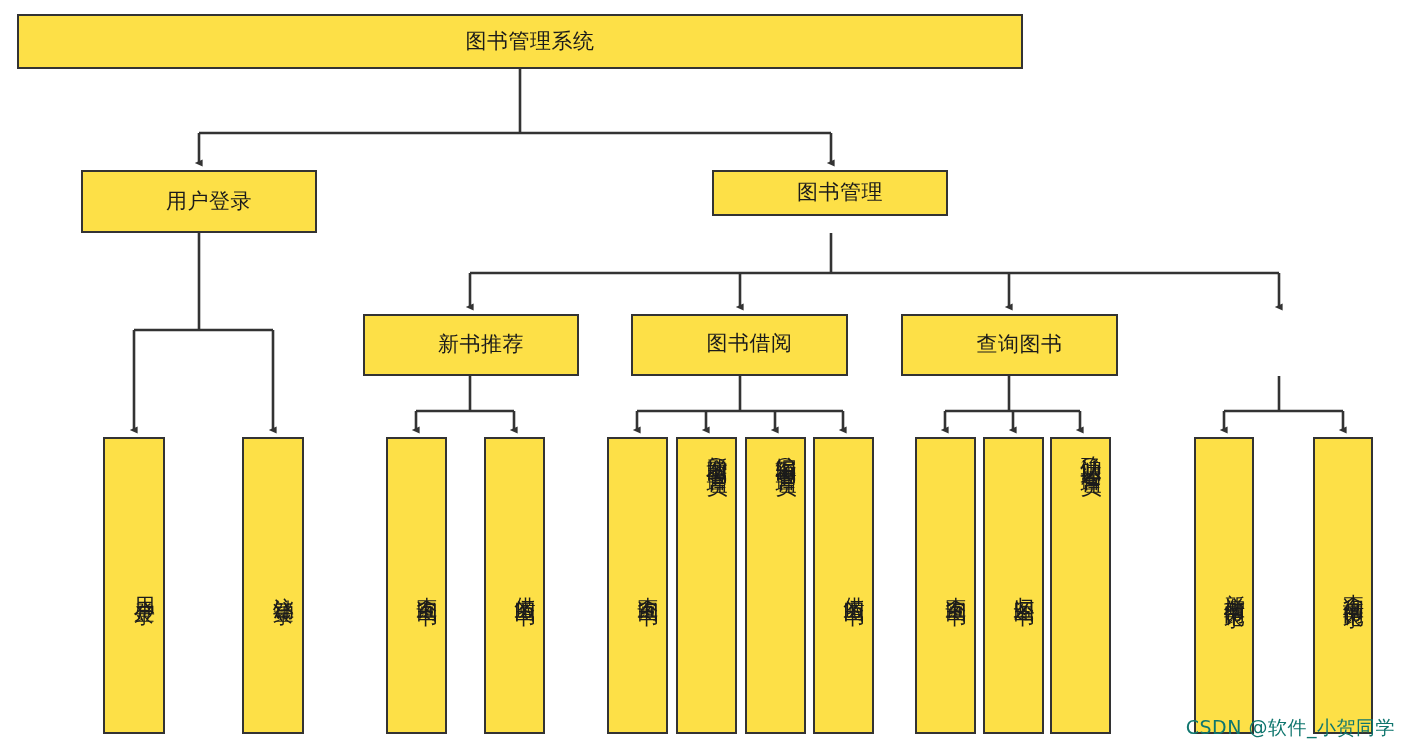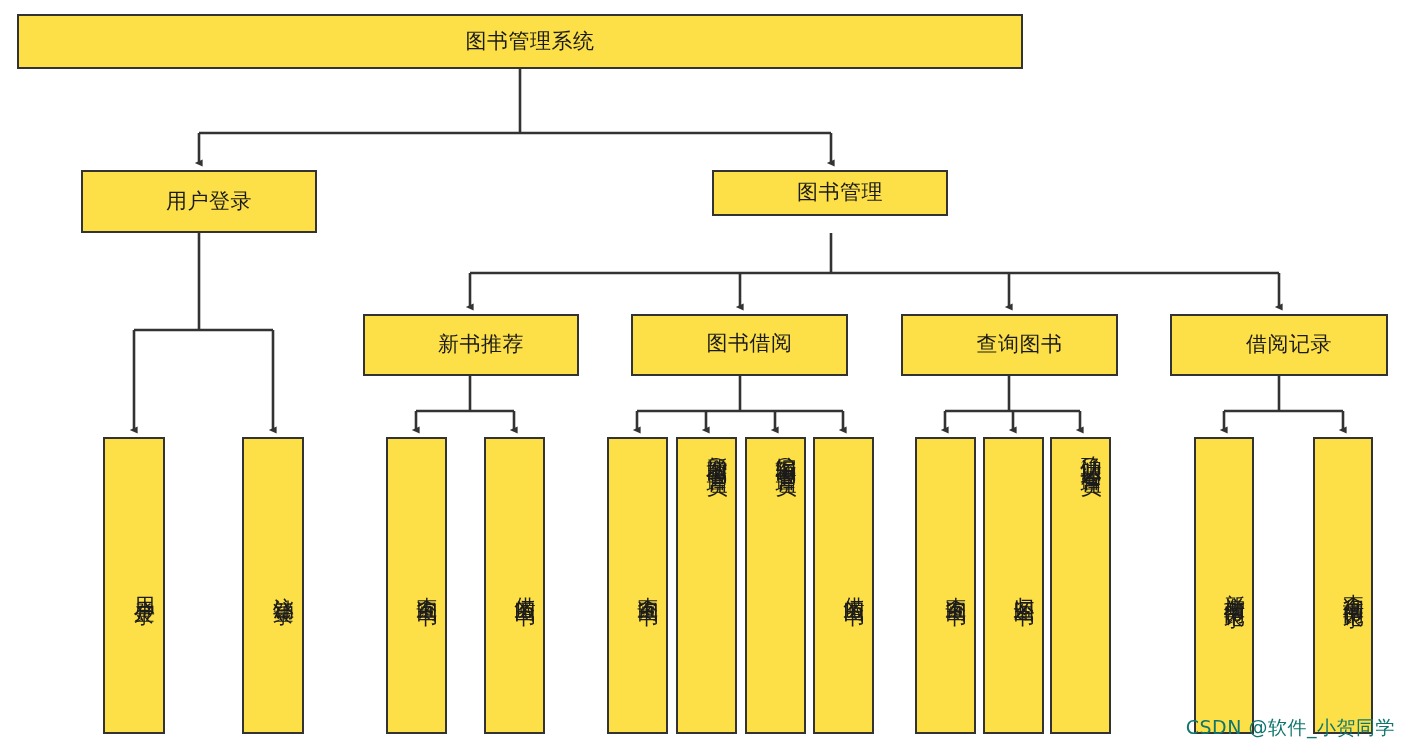--- a/index.html
+++ b/index.html
@@ -132,23 +132,20 @@
 
   <div class="node-box" style="left:363px; top:314px; width:216px; height:62px;">
     <span class="node-label-h">新书推荐</span>
   </div>
   <div class="node-box" style="left:631px; top:314px; width:217px; height:62px;font-family:Liberation Mono, monospace;">
     <span class="node-label-h">图书借阅</span>
   </div>
   <div class="node-box" style="left:901px; top:314px; width:217px; height:62px;">
     <span class="node-label-h">查询图书</span>
   </div>
-  <div class="node-box" style="left:1170px; top:314px; width:218px; height:62px;">
-    <span class="node-label-h">借阅记录</span>
-  </div>
 
   <div class="node-box" style="left:103px; top:437px; width:62px; height:297px;">
     <span class="node-label-v">用户登录</span>
   </div>
   <div class="node-box" style="left:242px; top:437px; width:62px; height:297px;">
     <span class="node-label-v">注销登录</span>
   </div>
   <div class="node-box" style="left:386px; top:437px; width:61px; height:297px;">
     <span class="node-label-v">查询图书</span>
   </div>

